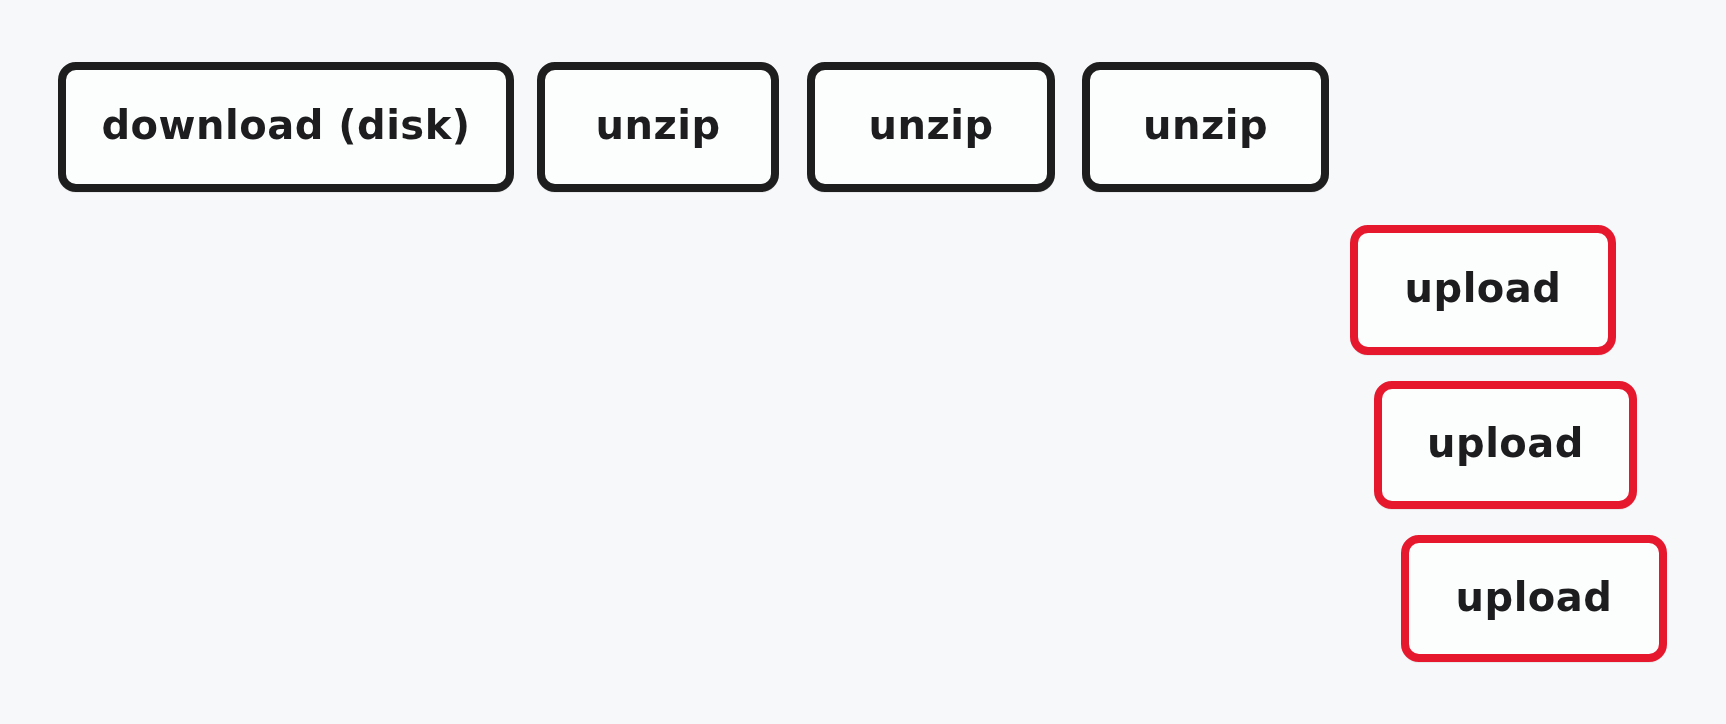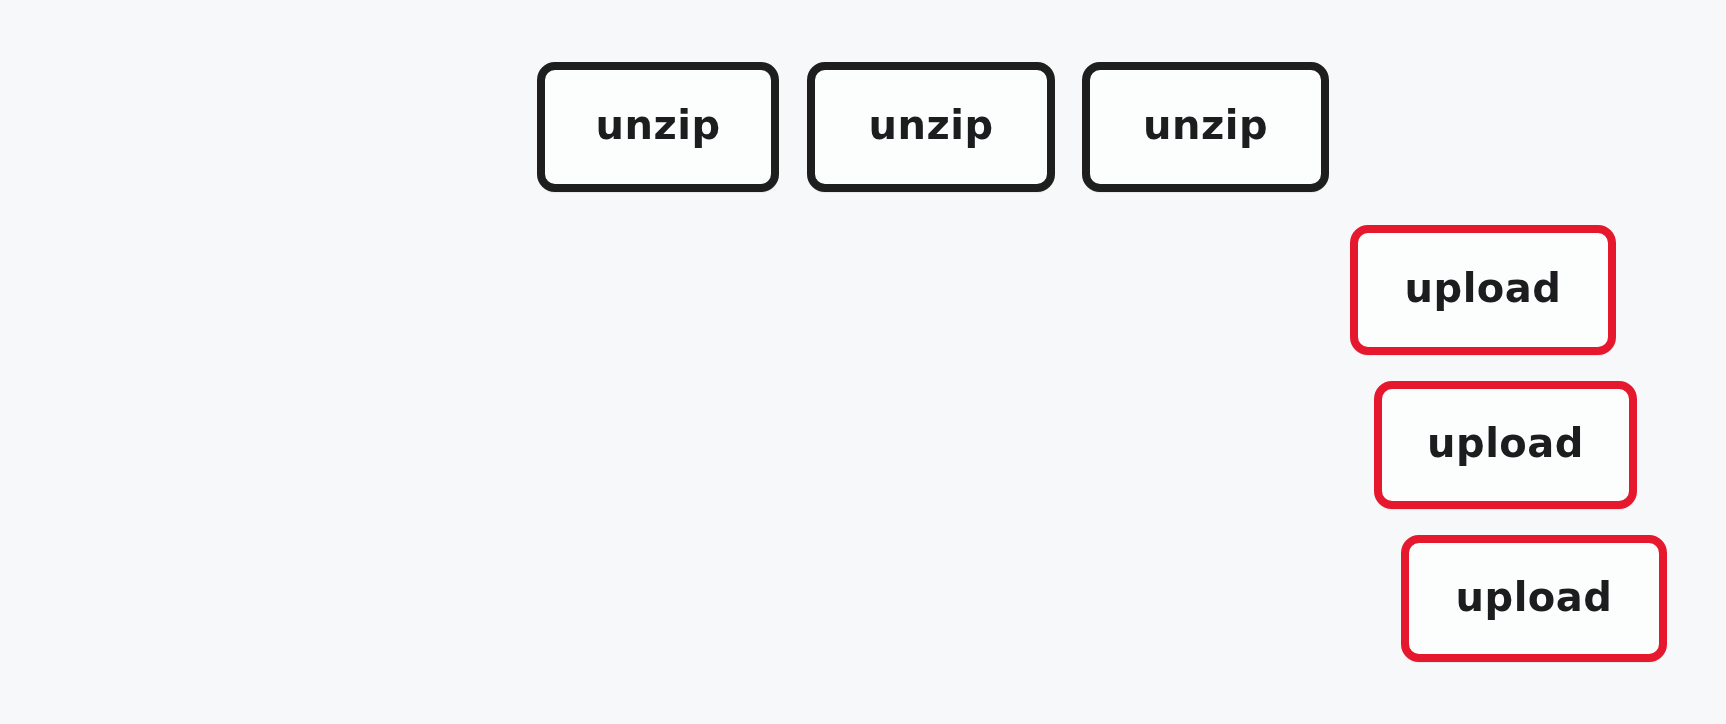--- a/index.html
+++ b/index.html
@@ -43,20 +43,23 @@
   
   .t-upload-1 { left: 1350px; top: 225px; width: 266px; height: 130px; }
   .t-upload-2 { left: 1374px; top: 381px; width: 263px; height: 128px; }
   .t-upload-3 { left: 1401px; top: 535px; width: 266px; height: 127px; }
 </style>
 </head>
 <body>
 
 <div class="canvas">
 
+  <div class="task t-download" style="border-color: rgb(30, 30, 30);">
+    <span class="label">download (disk)</span>
+  </div>
 
   <div class="task t-unzip-1" style="border-color: rgb(30, 30, 30);">
     <span class="label">unzip</span>
   </div>
 
   <div class="task t-unzip-2" style="border-color: rgb(30, 30, 30);">
     <span class="label">unzip</span>
   </div>
 
   <div class="task t-unzip-3" style="border-color: rgb(30, 30, 30);">

